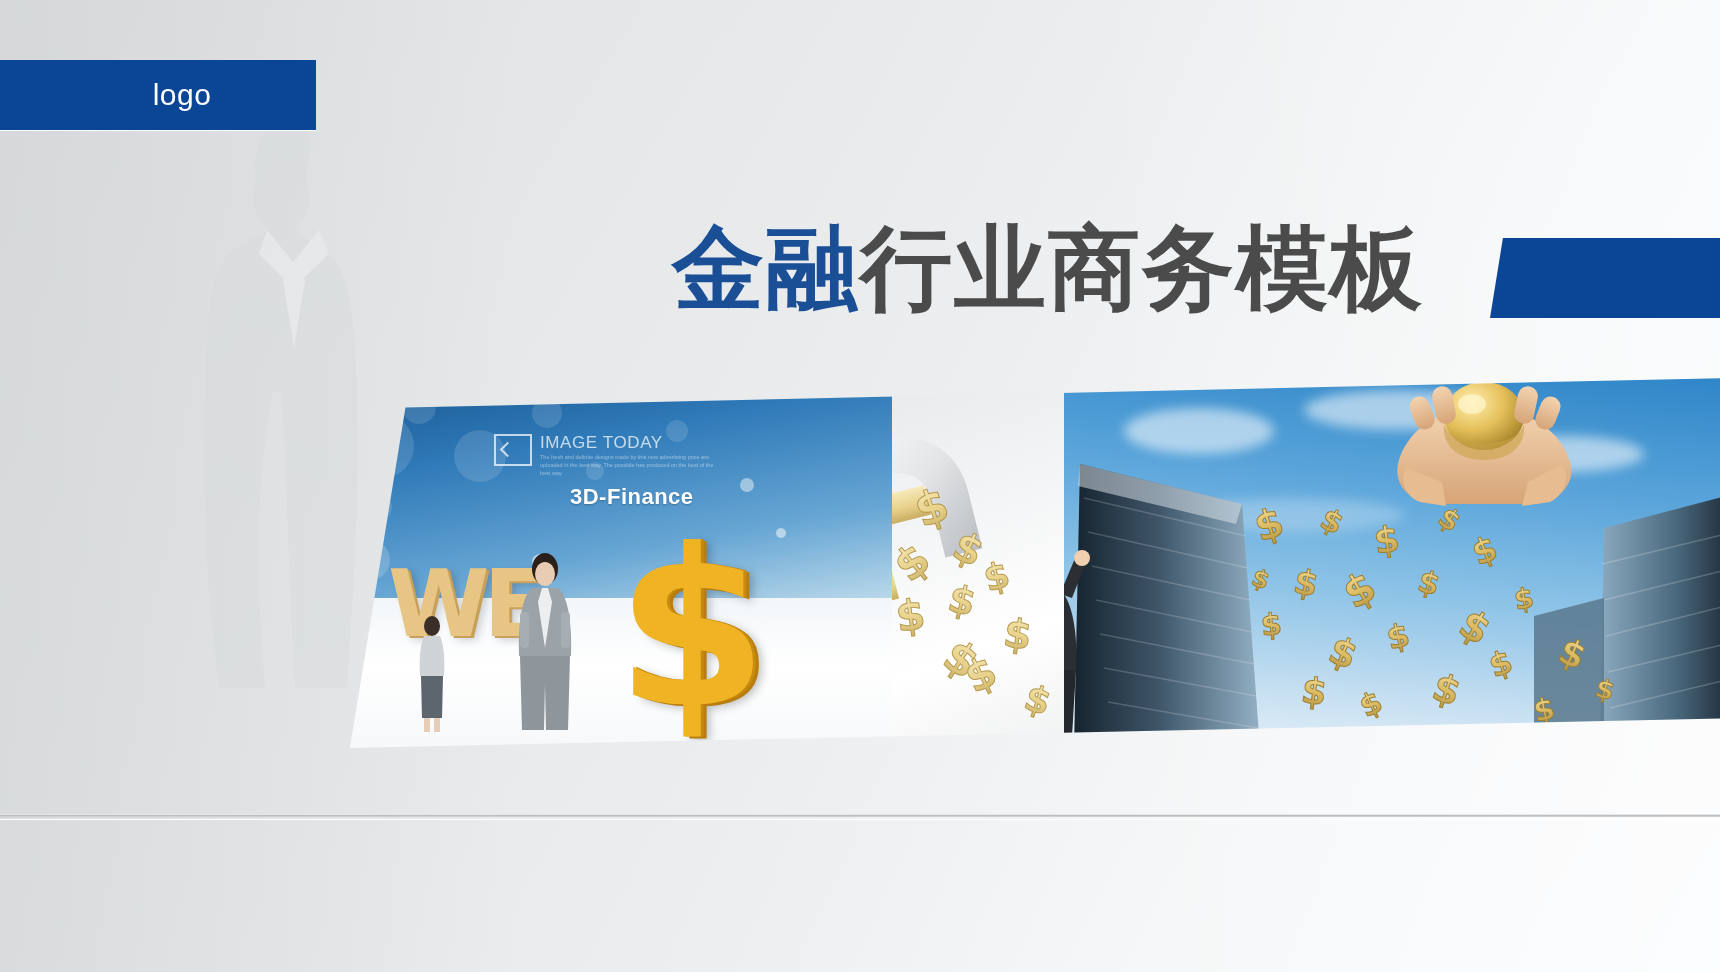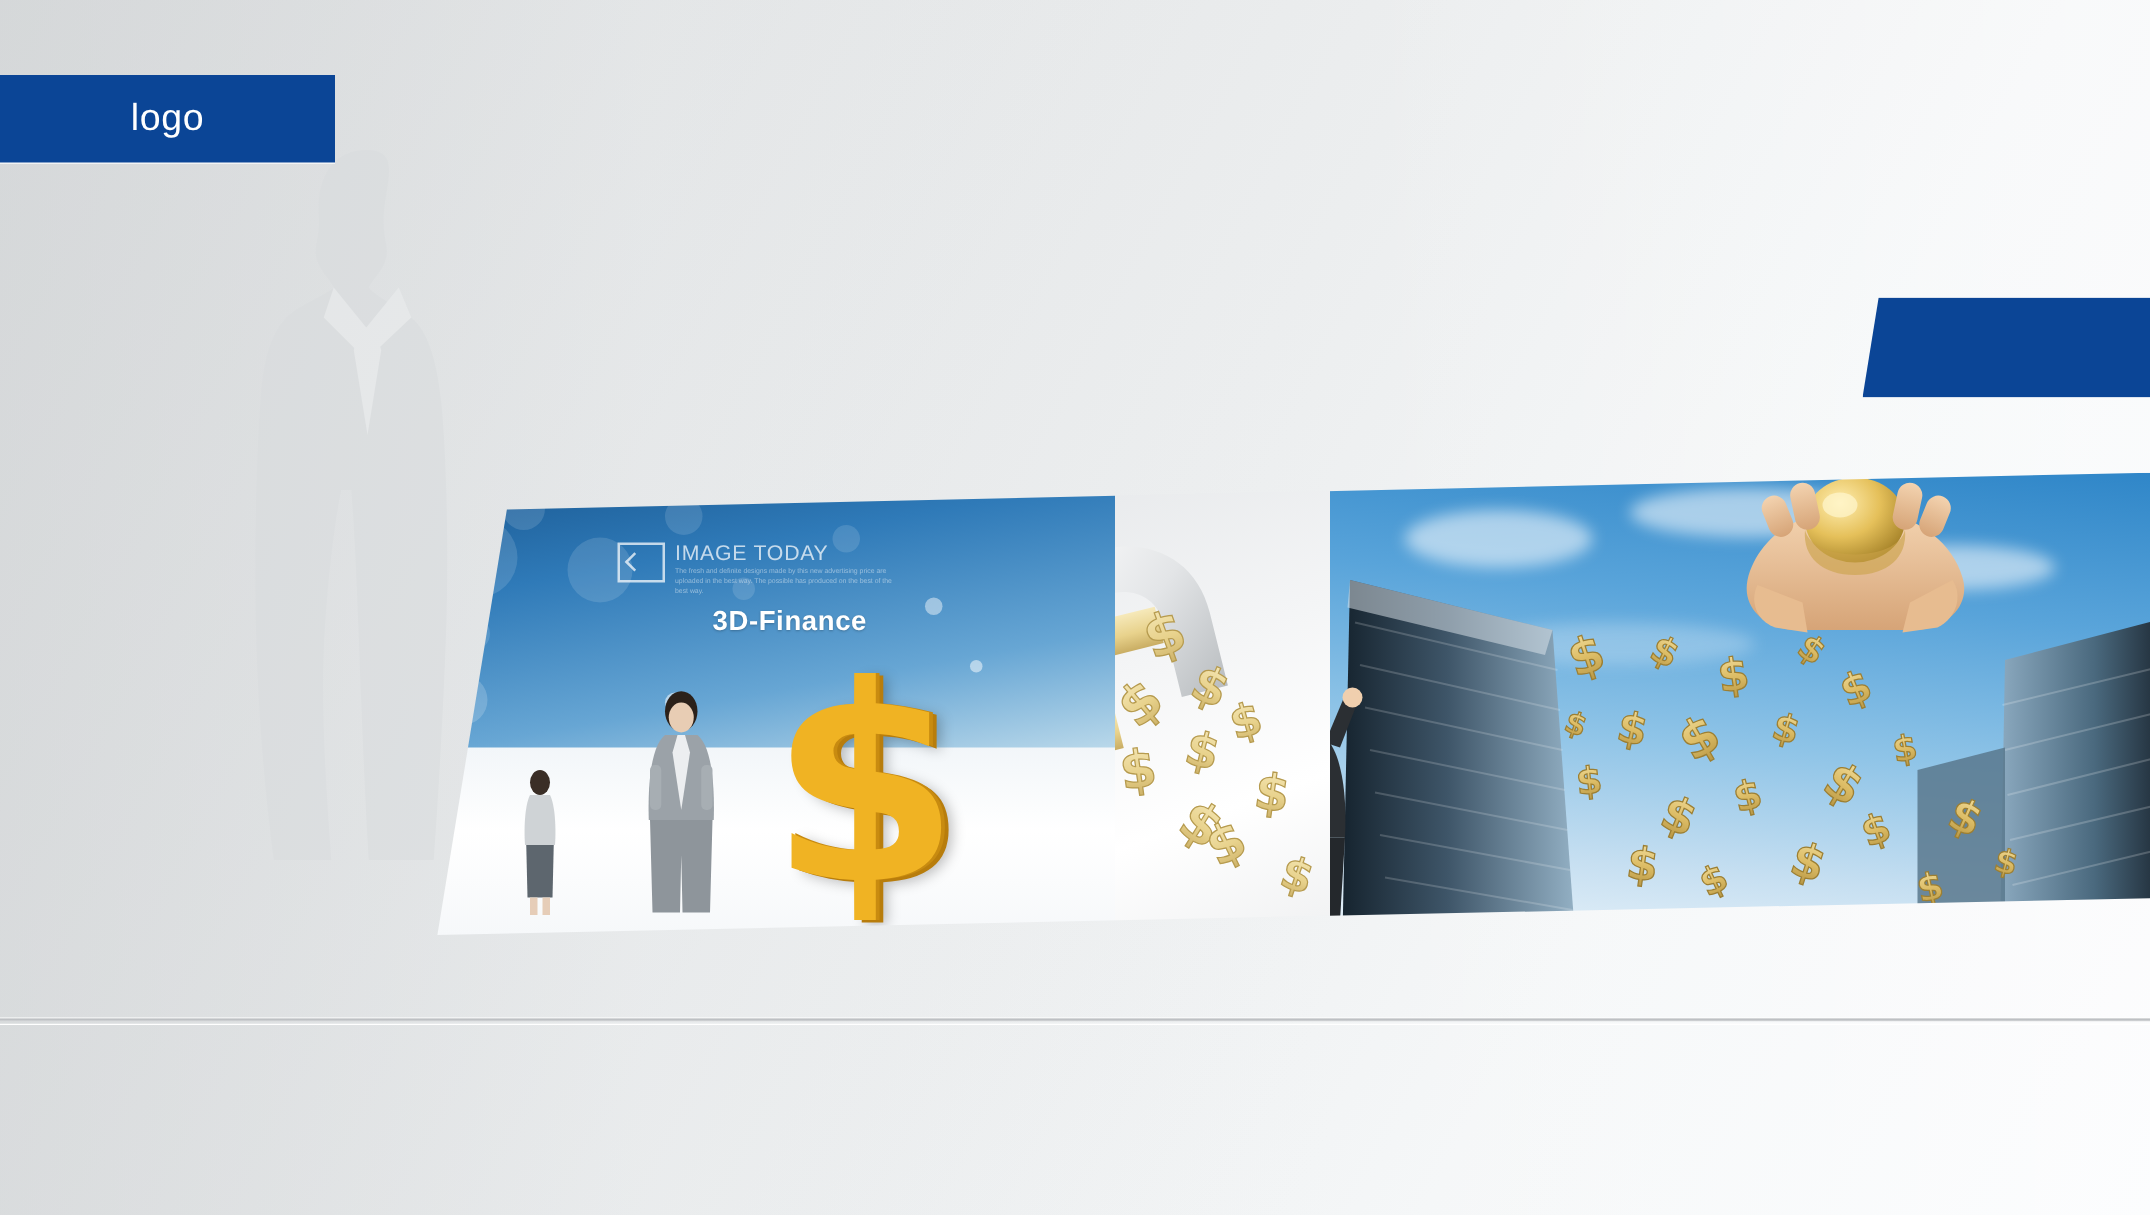--- a/index.html
+++ b/index.html
@@ -18,20 +18,21 @@
     background:linear-gradient(90deg,rgba(210,213,215,.55) 0%,rgba(233,236,238,.25) 30%,rgba(250,252,253,.0) 62%,rgba(255,255,255,.35) 100%);
     pointer-events:none;
   }
 
   
   .logo-box{
     position:absolute;left:0;top:60px;width:268px;height:70px;
     background:#0b4596;
     display:flex;align-items:center;justify-content:center;
     box-shadow:0 1px 0 rgba(255,255,255,.9);
+    padding-left:48px;
   }
   .logo-box .logo-text{
     color:#ffffff;font-size:30px;font-weight:400;letter-spacing:.5px;
     line-height:1;
   }
 
   
   .silhouette{
     position:absolute;left:195px;top:112px;width:200px;height:580px;
     opacity:.55;
@@ -172,20 +173,23 @@
     <g fill="#eceeef">
       <path d="M72 118 L98 150 L124 118 L134 142 L98 176 L64 142 Z"></path>
       <path d="M94 150 L104 150 L110 168 L99 236 L88 168 Z"></path>
     </g>
   </svg>
 
   <div class="logo-box">
     <span class="logo-text">logo</span>
   </div>
 
+  <div class="title">
+    <span class="accent">金融</span><span class="plain">行业商务模板</span>
+  </div>
   <div class="title-flag"></div>
 
   <div class="photo-band">
 
     <div class="panel p1">
       <div class="sky1"></div>
       <div class="bubble" style="left:14px;top:36px;width:64px;height:64px;"></div>
       <div class="bubble" style="left:66px;top:12px;width:34px;height:34px;"></div>
       <div class="bubble" style="left:118px;top:52px;width:52px;height:52px;"></div>
       <div class="bubble" style="left:30px;top:116px;width:26px;height:26px;"></div>
@@ -202,20 +206,21 @@
       <div class="watermark">
         <div class="wm-icon"></div>
         <div>
           <div class="wm-title">IMAGE TODAY</div>
           <div class="wm-sub">The fresh and definite designs made by this new advertising price are uploaded in the best way. The possible has produced on the best of the best way.</div>
         </div>
       </div>
 
       <div class="fin-label">3D-Finance</div>
 
+      <div class="we-block">WE</div>
 
       <div class="dollar-big">$</div>
 
       <svg class="person p-woman" viewBox="0 0 40 120">
         <ellipse cx="20" cy="12" rx="8" ry="10" fill="#3a2e26"></ellipse>
         <path d="M12 22 C8 30 7 48 8 62 L32 62 C33 48 32 30 28 22 Z" fill="#cfd3d6"></path>
         <path d="M9 62 L31 62 L30 104 L10 104 Z" fill="#5d666e"></path>
         <rect x="12" y="104" width="6" height="14" fill="#e6cdb8"></rect>
         <rect x="22" y="104" width="6" height="14" fill="#e6cdb8"></rect>
       </svg>

